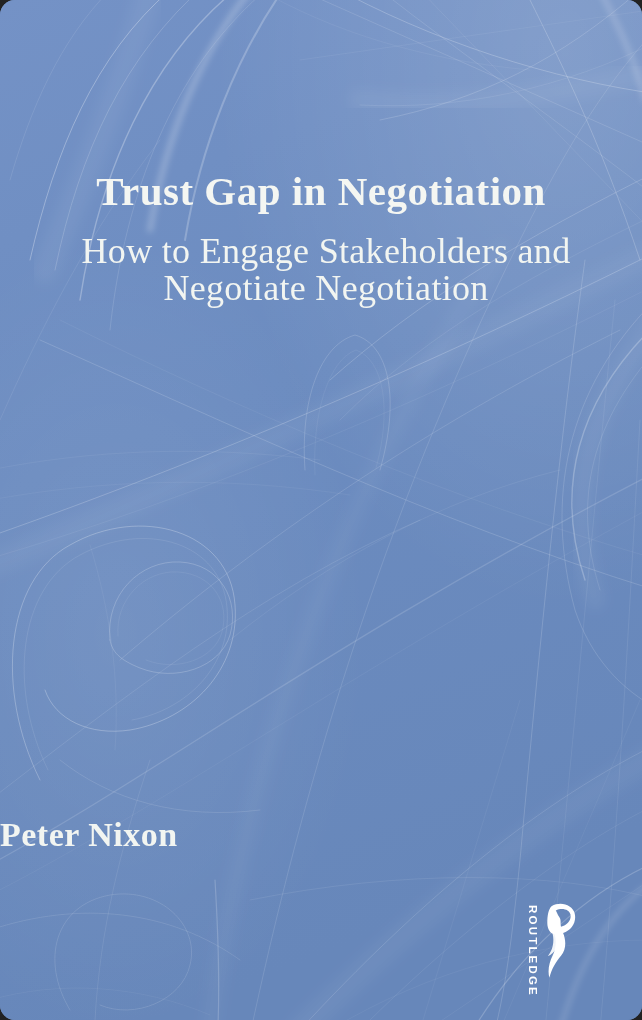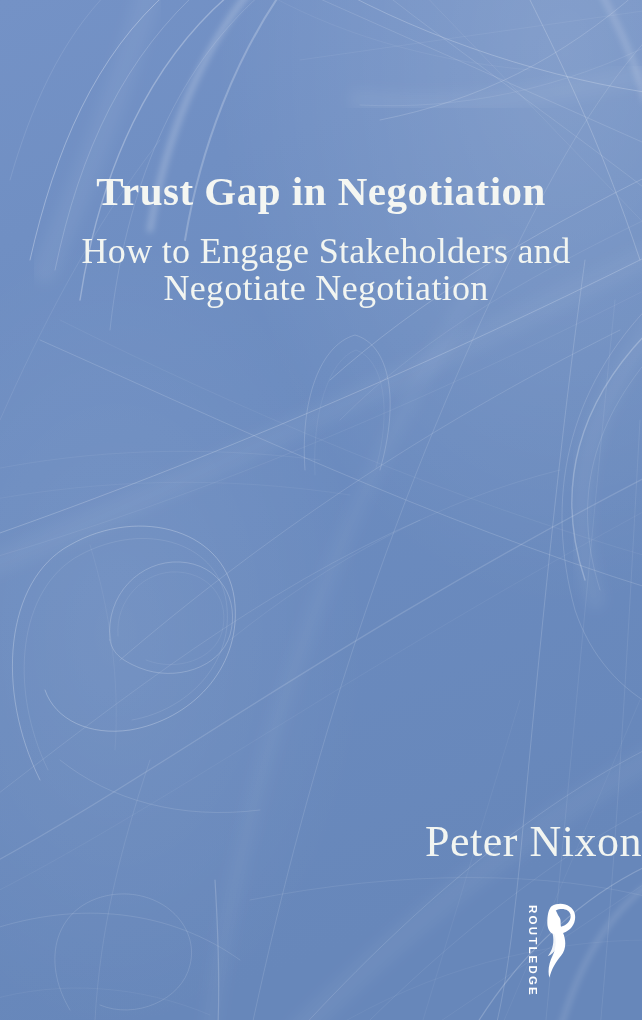--- a/index.html
+++ b/index.html
@@ -3,20 +3,21 @@
 <meta charset="utf-8">
 <style>
   html, body { margin: 0; padding: 0; background: #222; }
   .cover {
     position: relative;
     width: 642px;
     height: 1020px;
     overflow: hidden;
     background: #6c8cbf;
     font-family: "Liberation Serif", serif;
+    border-radius: 15px;
   }
   .bg-art { position: absolute; inset: 0; display: block; }
   .title {
     position: absolute;
     top: 167px; left: 0; width: 100%;
     margin: 0;
     text-align: center;
     font-size: 41px;
     font-weight: bold;
     letter-spacing: 0.5px;
@@ -29,23 +30,23 @@
     text-align: center;
     font-size: 36px;
     font-weight: normal;
     line-height: 37px;
     letter-spacing: 0.3px;
     color: #f2f5f1;
   }
   .author {
     position: absolute;
     top: 816px; left: 0; width: 100%;
-    text-align: right;
-    font-size: 44px;
-    font-weight: normal;
+    text-align: left;
+    font-size: 34px;
+    font-weight: bold;
     letter-spacing: 0.5px;
     color: #f2f5f1;
   }
   .logo {
     position: absolute;
     left: 523px; top: 903px;
     height: 80px;
     display: flex;
     align-items: flex-start;
     gap: 3px;

